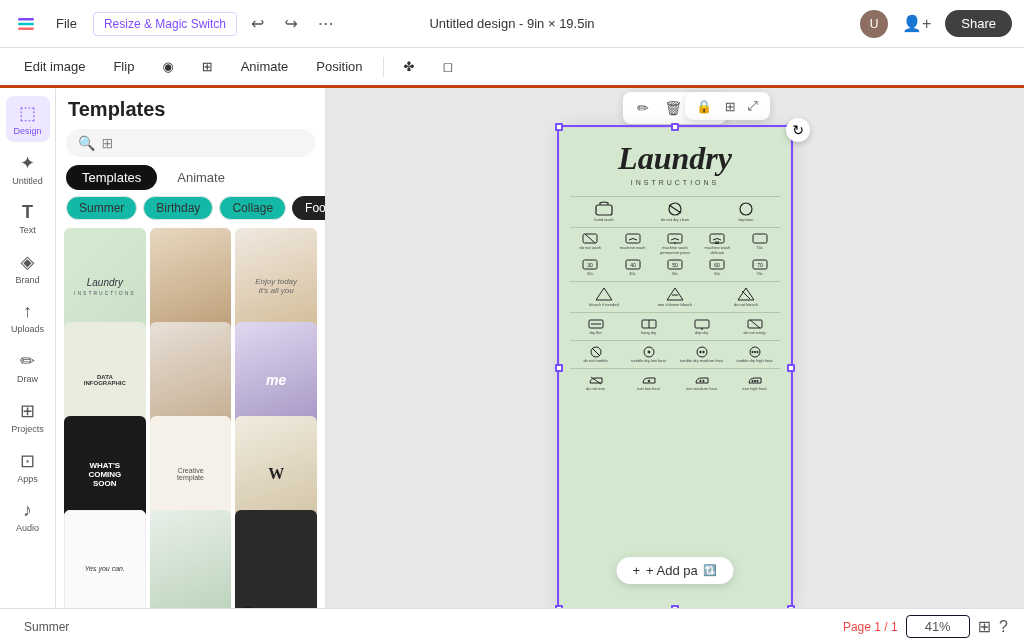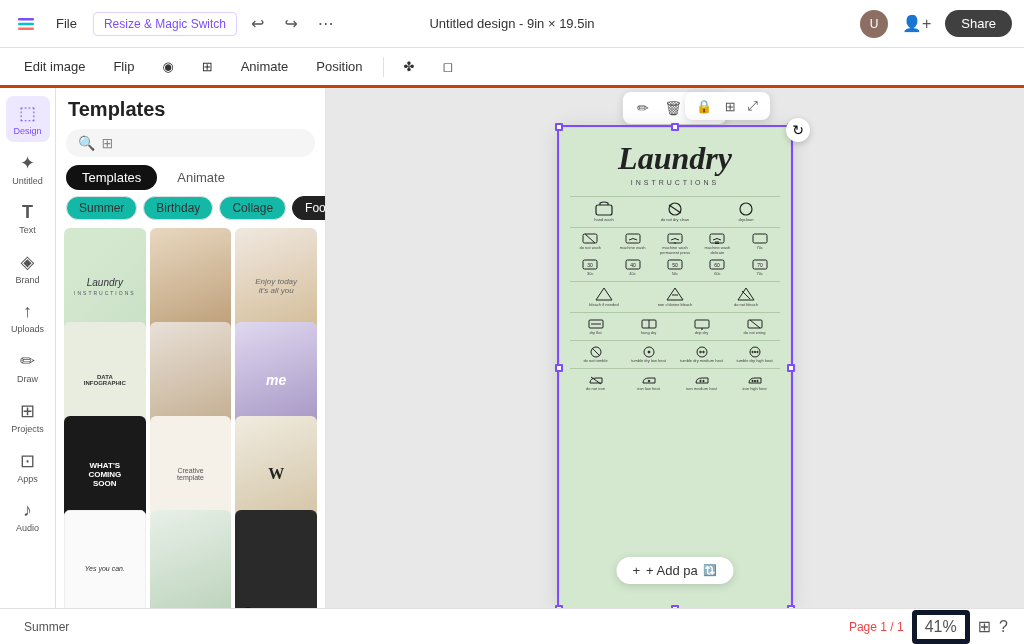--- a/index.html
+++ b/index.html
@@ -336,21 +336,21 @@
       display: flex;
       align-items: center;
       padding: 0 16px;
       gap: 12px;
       flex-shrink: 0;
     }
     .status-bar-left { display: flex; align-items: center; gap: 8px; flex: 1; }
     .status-bar-right { display: flex; align-items: center; gap: 8px; }
     .status-btn { background: none; border: none; cursor: pointer; font-size: 12px; color: #555; padding: 3px 8px; border-radius: 4px; }
     .page-info { font-size: 12px; color: #ef4444; }
-    .zoom-btn { background: none; border: 5px solid #0f172a; border-radius: 4px; cursor: pointer; font-size: 16px; color: #555; padding: 3px 8px; }
+    .zoom-btn { background: none; border: 1px solid #0f172a; border-radius: 4px; cursor: pointer; font-size: 13px; color: #555; padding: 3px 18px; }
     .grid-view-btn { background: none; border: none; cursor: pointer; font-size: 16px; color: #555; }
   </style>
 </head>
 <body>
 
 <div class="top-toolbar">
   <div class="toolbar-left">
     <button class="app-menu-btn">
       <svg width="20" height="20" viewBox="0 0 20 20" fill="none">
         <rect x="2" y="4" width="16" height="2.5" rx="1.25" fill="#7c4dff"></rect>

